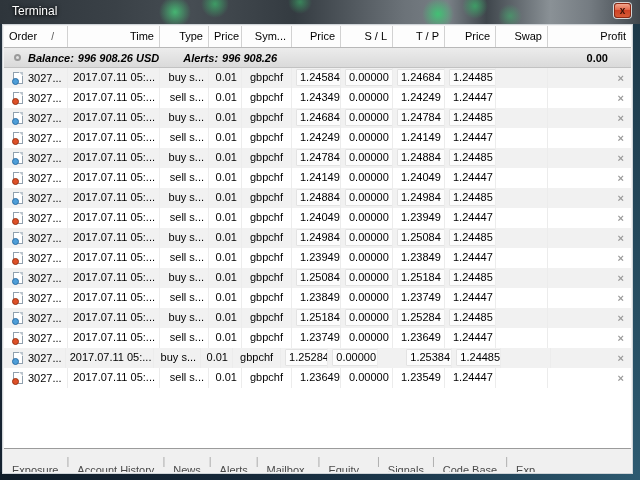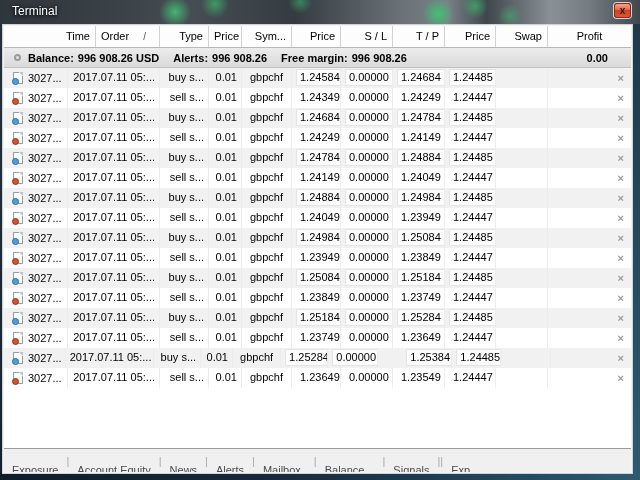--- a/index.html
+++ b/index.html
@@ -73,21 +73,21 @@
   .balance-row {
     display:flex; align-items:center; height:20px; flex:0 0 20px;
     background:linear-gradient(180deg,#ececec,#dadada);
     border-bottom:1px solid #c2c2c2;
     font-weight:bold; white-space:nowrap;
   }
   .ring-icon {
     width:7px; height:7px; border:2px solid #9b9b9b; border-radius:50%;
     margin:0 7px 0 10px; flex:0 0 auto; background:transparent;
   }
-  .balance-seg { margin-right:14px; }
+  .balance-seg { margin-right:24px;font-style:italic; }
   .balance-seg .lbl { margin-right:4px; }
   .balance-profit { margin-left:auto; padding-right:23px; }
 
   
   .rows { flex:0 0 auto; }
   .row { display:flex; height:20px; line-height:19px; background:#fff; }
   .row.striped { background:#f1f1f1; }
   .td {
     border-right:1px solid #ececec; padding:0 4px;
     white-space:nowrap; overflow:hidden; text-align:right;
@@ -143,47 +143,44 @@
 
 <div class="titlebar">
   <span class="title-text">Terminal</span>
   <div class="close-btn">x</div>
 </div>
 
 <div class="window">
   <div class="content">
 
     <div class="thead" id="thead">
-        <div class="th" style="width: 92px;"><span>Time</span></div>
         <div class="th al" style="width: 64px;">
           <span>Order</span>
           <span class="sort-glyph">/</span>
         </div>
+        <div class="th" style="width: 92px;"><span>Time</span></div>
         <div class="th" style="width: 49px;"><span>Type</span></div>
         <div class="th" style="width: 33px;"><span>Price</span></div>
         <div class="th ac" style="width: 50px;"><span>Sym...</span></div>
         <div class="th" style="width: 49px;"><span>Price</span></div>
         <div class="th" style="width: 52px;"><span>S / L</span></div>
         <div class="th" style="width: 52px;"><span>T / P</span></div>
         <div class="th" style="width: 51px;"><span>Price</span></div>
         <div class="th" style="width: 52px;"><span>Swap</span></div>
-        <div class="th" style="width: 83px; text-align: center;"><span>Profit</span></div>
+        <div class="th" style="width: 83px;"><span>Profit</span></div>
       </div>
 
     <div class="balance-row">
       <span class="ring-icon"></span>
       <span class="balance-seg">
         <span class="lbl">Balance:</span><span>996 908.26 USD</span>
       </span>
       <span class="balance-seg">
         <span class="lbl">Alerts:</span><span>996 908.26</span>
       </span>
-      <span class="balance-seg">
-        <span class="lbl">Free margin:</span><span>996 908.26</span>
-      </span>
       <span class="balance-profit">0.00</span>
     </div>
 
     <div class="rows" id="rows">
         <div class="row striped">
           <div class="td al" style="width: 64px;">
             <span class="doc-icon buy"></span>
             <span>3027...</span>
           </div>
           <div class="td" style="width: 92px;">2017.07.11 05:...</div>
@@ -485,30 +482,31 @@
             <span class="close-x">×</span>
           </div>
         </div>
       </div>
 
     <div class="filler"></div>
 
     <div class="tabbar" id="tabbar">
         <span class="tab"><span>Exposure</span></span>
         <span class="tab-sep">|</span>
-        <span class="tab"><span>Account Equity</span></span>
+        <span class="tab"><span>Account History</span></span>
         <span class="tab-sep">|</span>
         <span class="tab"><span>News</span></span>
         <span class="tab-sep">|</span>
         <span class="tab"><span>Alerts</span></span>
         <span class="tab-sep">|</span>
         <span class="tab"><span>Mailbox</span><span class="tab-badge">2</span></span>
         <span class="tab-sep">|</span>
-        <span class="tab"><span>Balance</span><span class="tab-badge">50</span></span>
+        <span class="tab"><span>Equity</span><span class="tab-badge">50</span></span>
         <span class="tab-sep">|</span>
         <span class="tab"><span>Signals</span></span>
         <span class="tab-sep">|</span>
+        <span class="tab"><span>Code Base</span></span>
         <span class="tab-sep">|</span>
         <span class="tab"><span>Exp</span></span>
       </div>
 
   </div>
 </div>
 
 </body></html>

